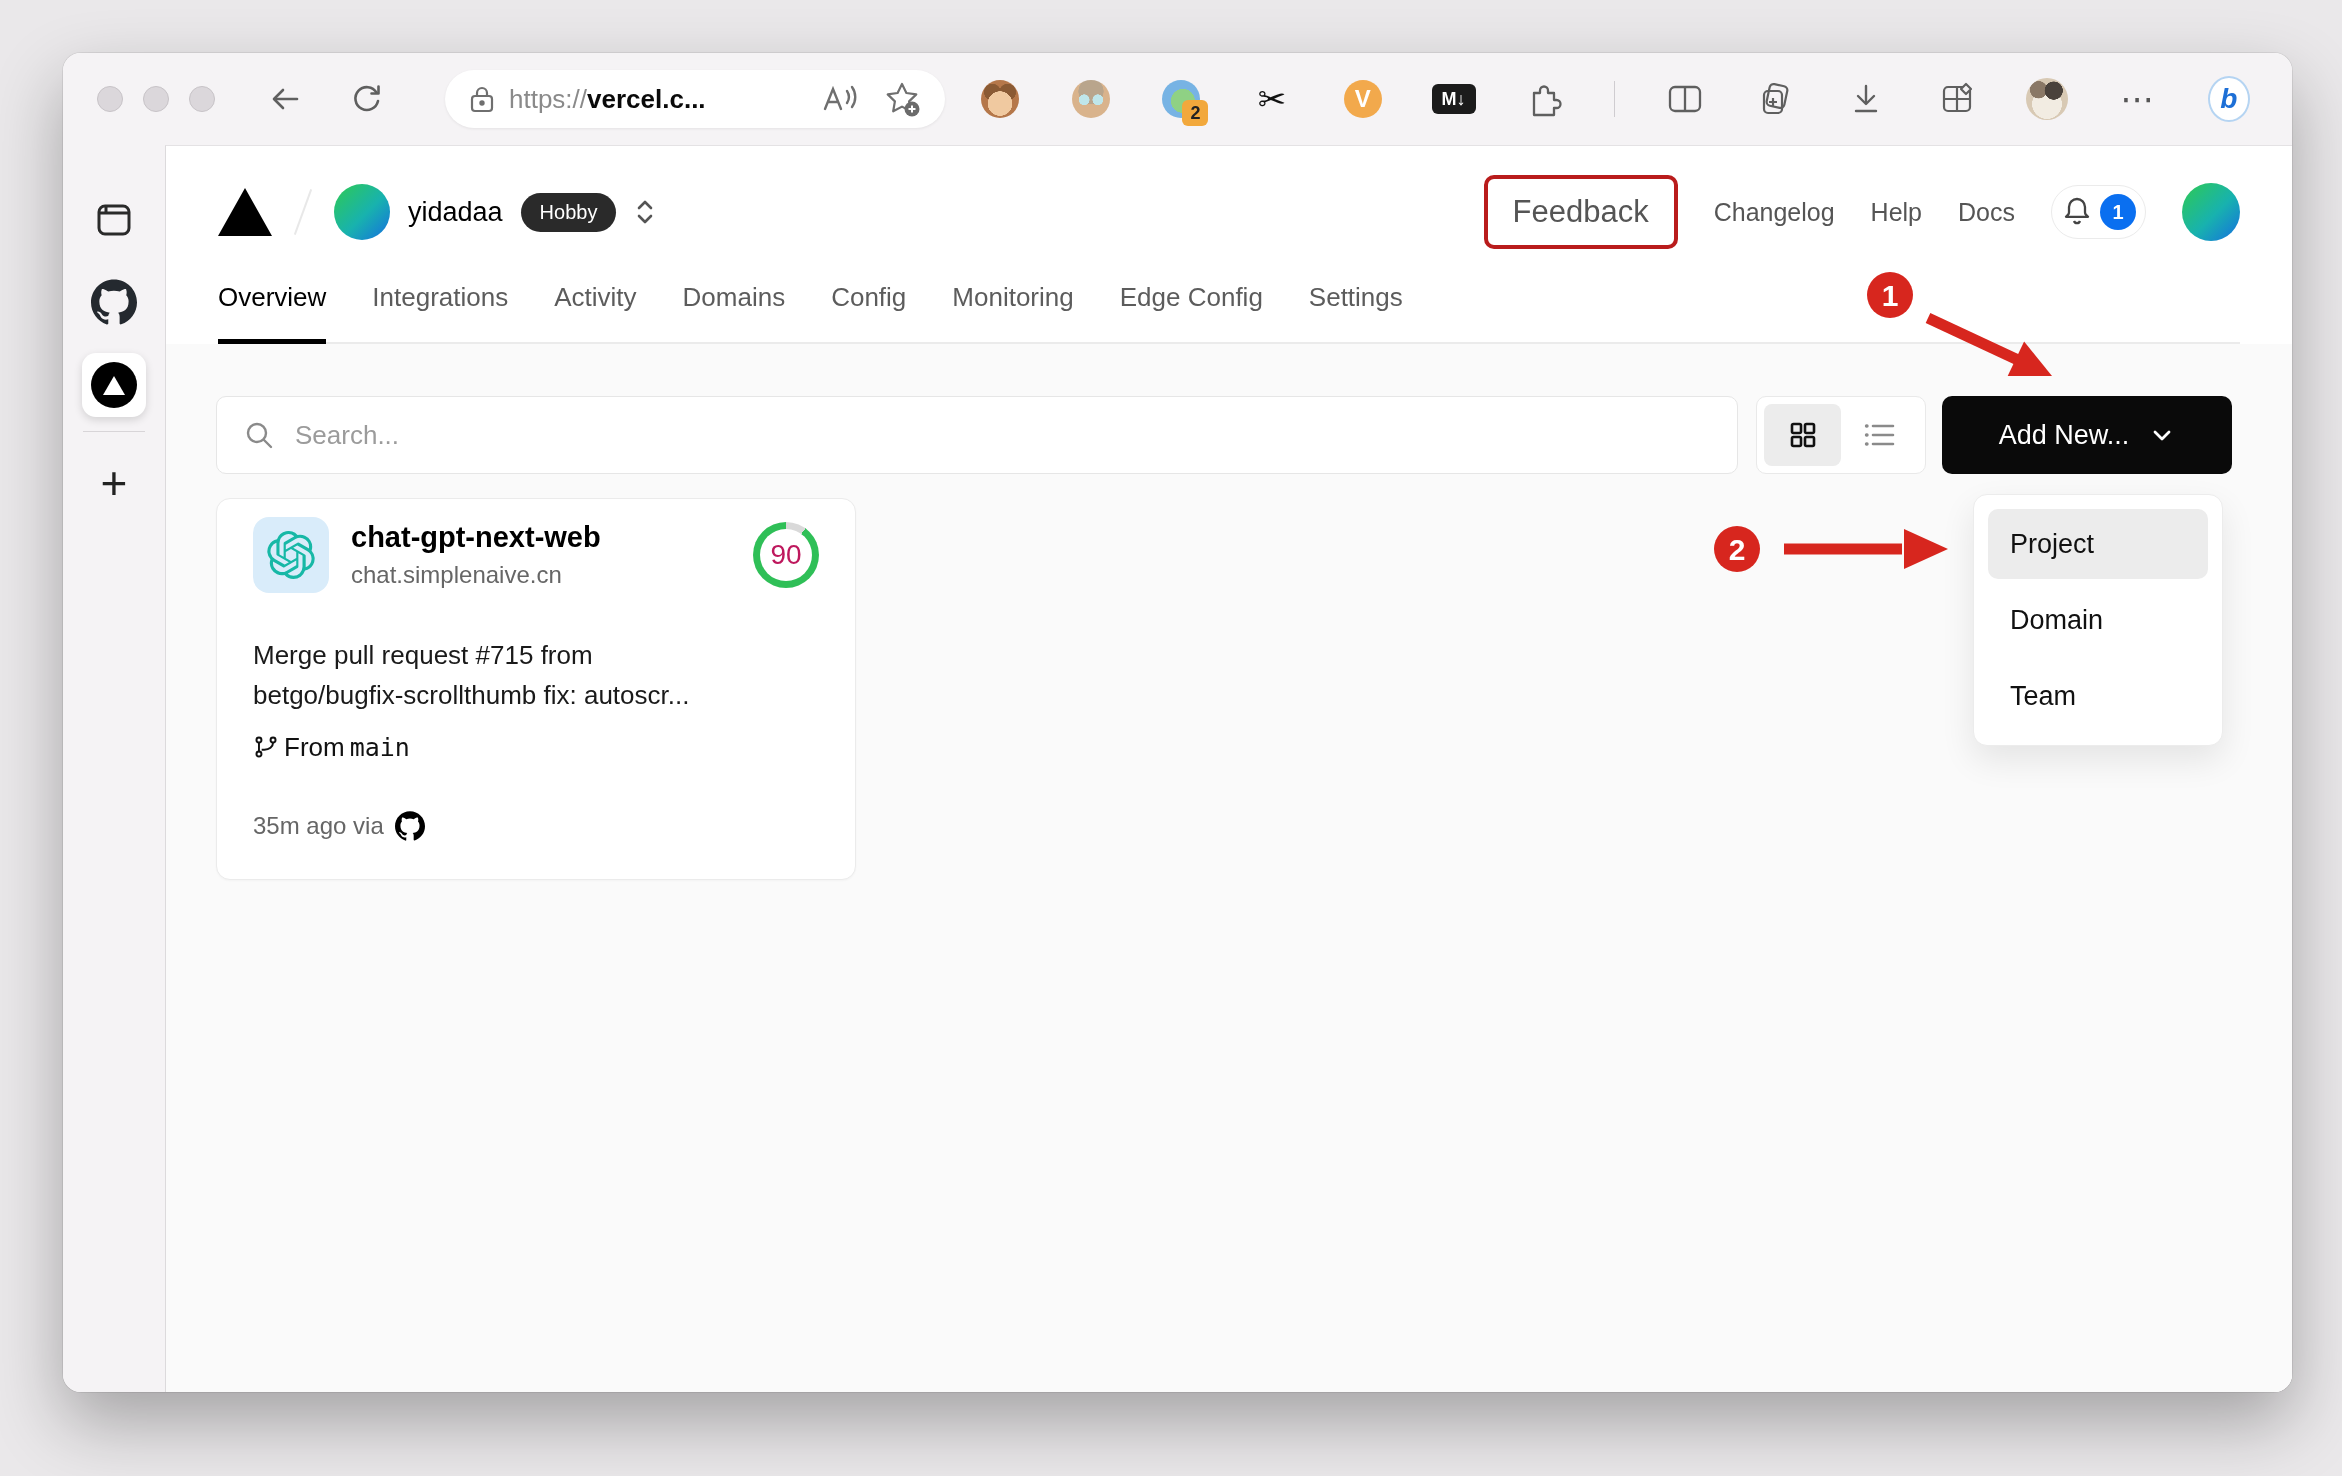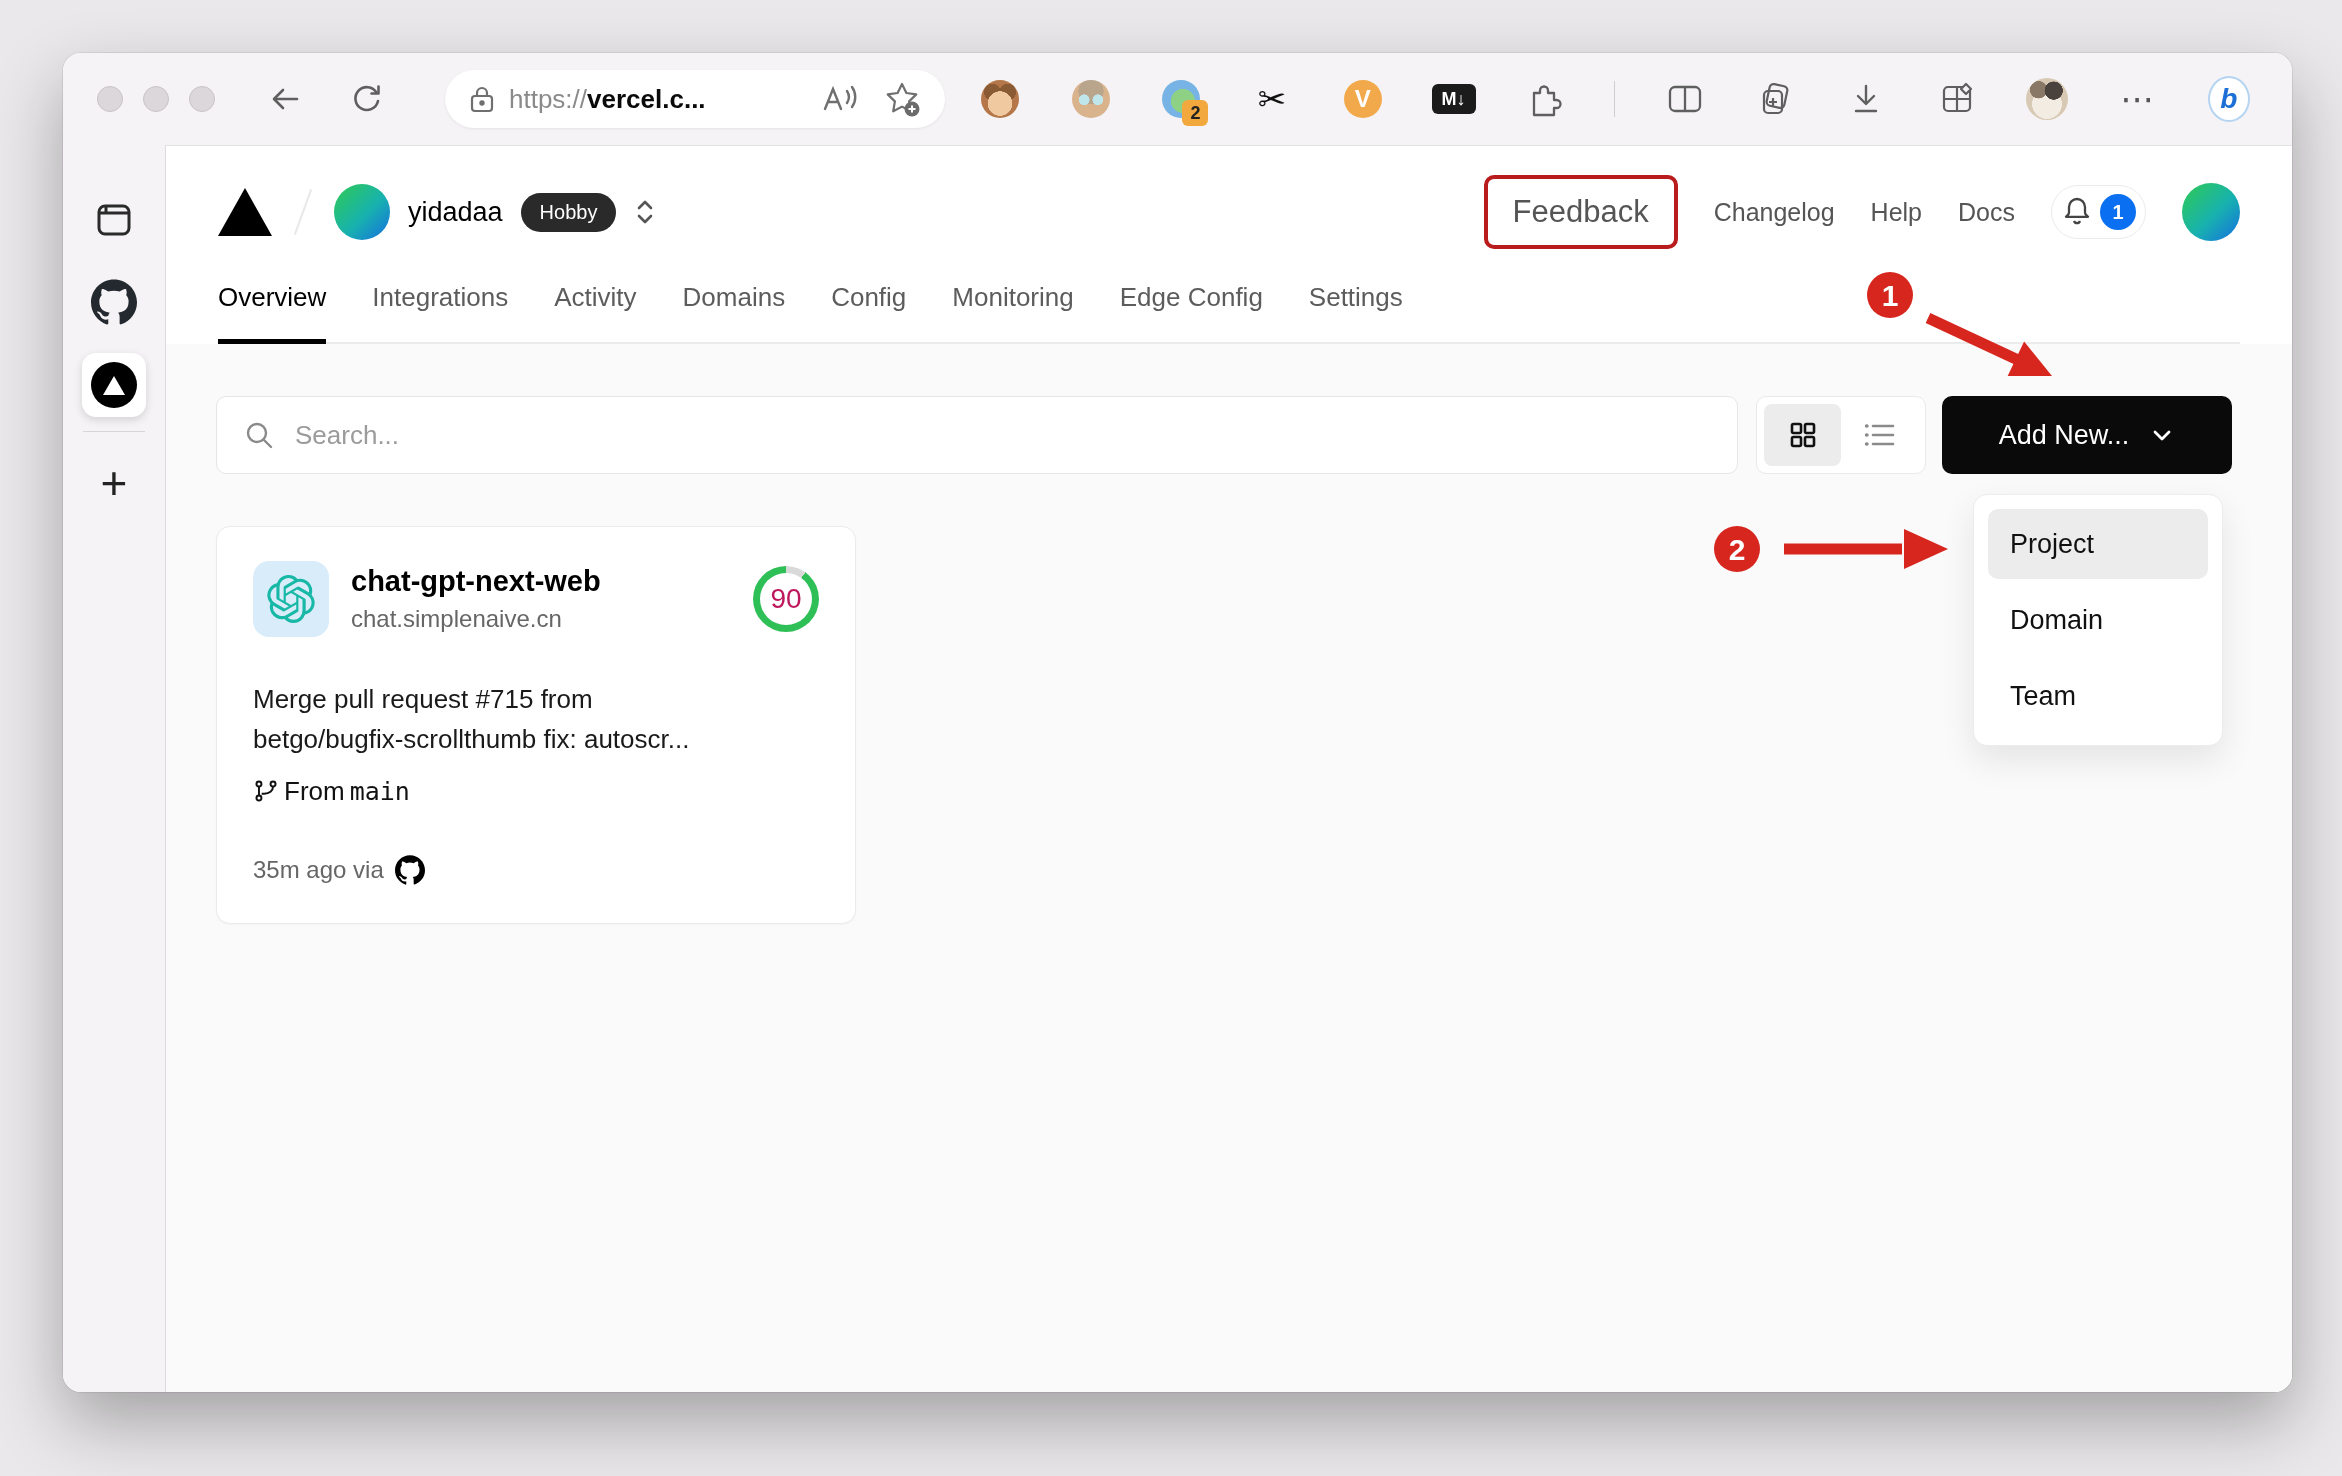--- a/index.html
+++ b/index.html
@@ -67,21 +67,21 @@
   .toolbar-row{display:flex;align-items:stretch}
   .search{flex:1;height:78px;background:#fff;border:1px solid #e6e6e6;border-radius:10px;display:flex;align-items:center;padding:0 26px;margin-right:18px}
   .search input{border:0;outline:0;flex:1;font-size:26px;color:#111;background:transparent;margin-left:18px;font-family:inherit}
   .search input::placeholder{color:#9b9b9b}
   .view-toggle{width:170px;height:78px;background:#fff;border:1px solid #e9e9e9;border-radius:10px;display:flex;padding:7px;margin-right:16px}
   .seg{flex:1;display:flex;align-items:center;justify-content:center;border-radius:8px}
   .seg.active{background:#ececec}
   .add-new{width:290px;height:78px;background:#0a0a0a;border:0;border-radius:10px;color:#fff;display:flex;align-items:center;justify-content:center;gap:20px;font-size:27px;font-weight:500;font-family:inherit}
 
   
-  .card{width:640px;margin-top:52px;background:#fff;border:1px solid #ebebeb;border-radius:14px;padding:34px 36px 38px;box-shadow:0 1px 2px rgba(0,0,0,.03)}
+  .card{width:640px;margin-top:24px;background:#fff;border:1px solid #ebebeb;border-radius:14px;padding:18px 36px 38px;box-shadow:0 1px 2px rgba(0,0,0,.03)}
   .card-head{display:flex;align-items:center}
   .app-icon{width:76px;height:76px;border-radius:16px;background:#d9ecfa;display:flex;align-items:center;justify-content:center;margin-right:22px;flex:none}
   .title{font-size:29px;font-weight:700;color:#000}
   .domain{font-size:24px;color:#666;margin-top:7px}
   .ring{margin-left:auto;width:66px;height:66px;border-radius:50%;background:conic-gradient(#d9d9d9 0 10%,#2fbf57 10% 100%);display:flex;align-items:center;justify-content:center;flex:none}
   .ring-inner{width:52px;height:52px;background:#fff;border-radius:50%;display:flex;align-items:center;justify-content:center;font-size:28px;color:#be185d}
   .desc{margin-top:42px;font-size:26px;line-height:1.55;color:#1a1a1a}
   .from-line{margin-top:16px;display:flex;align-items:center;gap:5px;font-size:26px;color:#111}
   .branch{font-family:"DejaVu Sans Mono","Liberation Mono",monospace;font-size:25px}
   .card-foot{margin-top:48px;display:flex;align-items:center;gap:11px;font-size:24px;color:#666}

